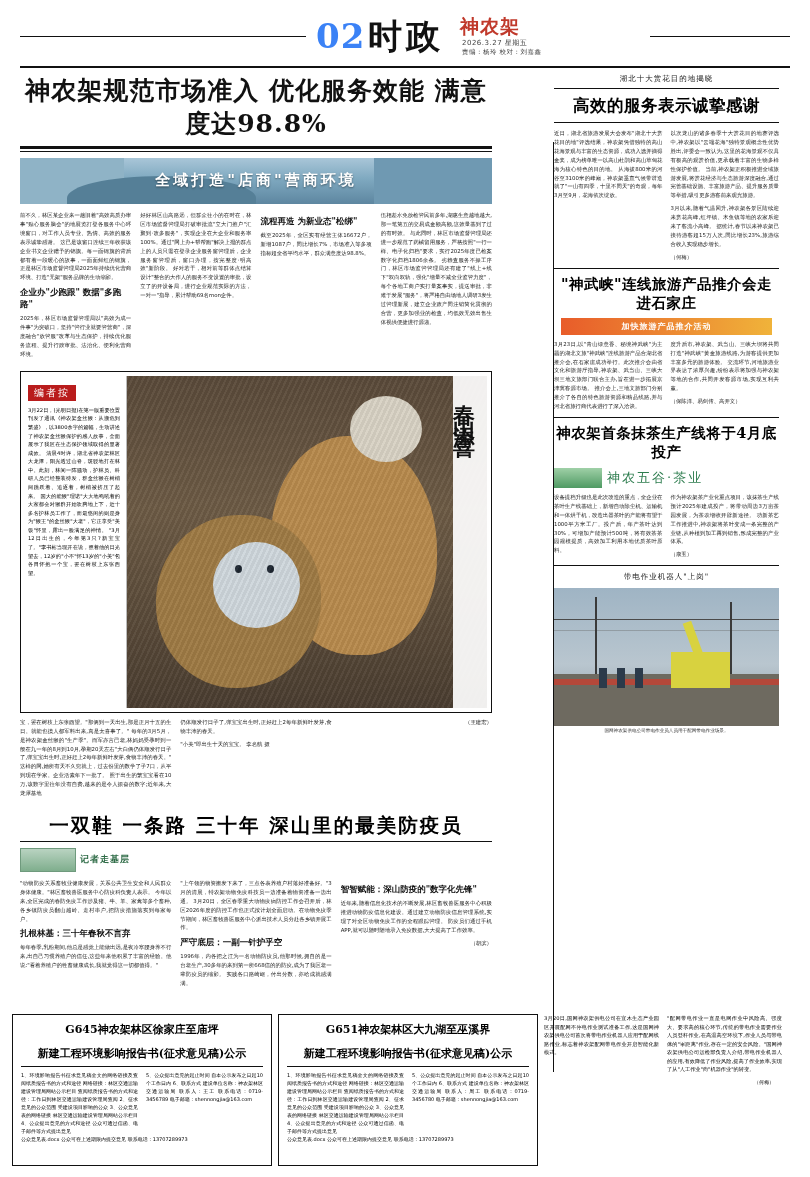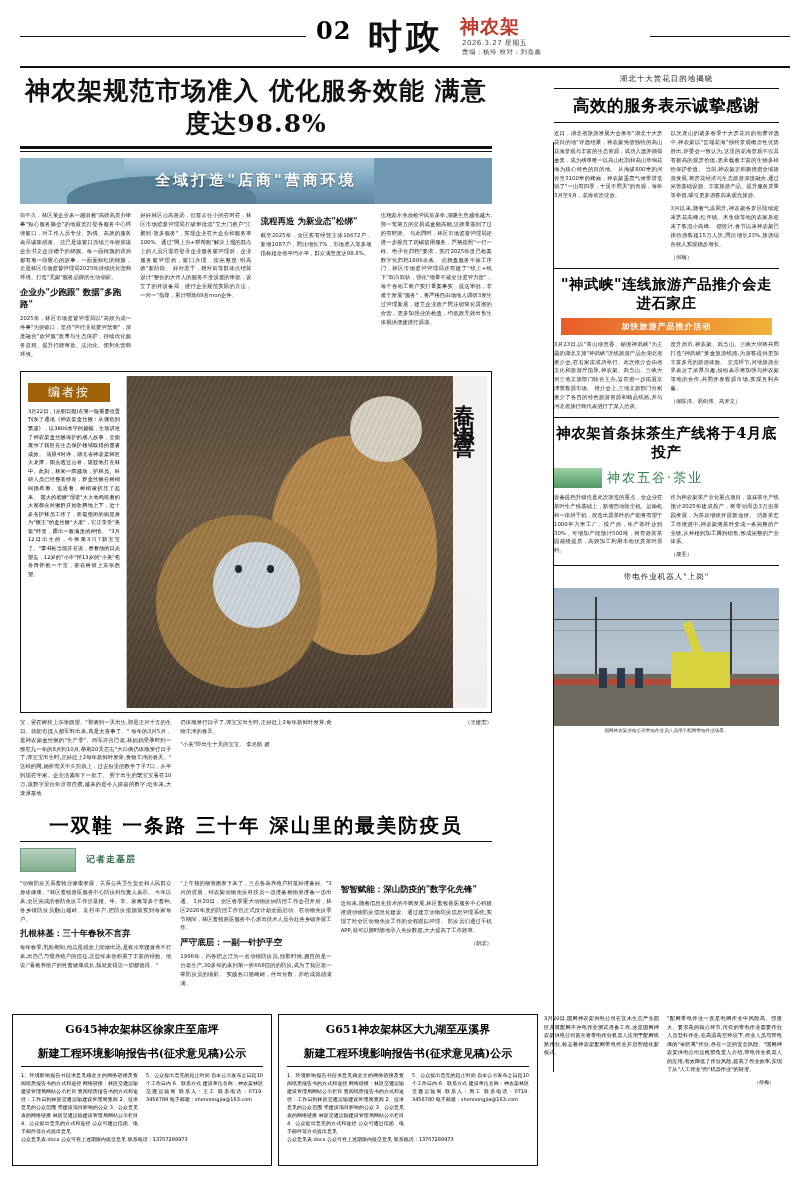--- a/index.html
+++ b/index.html
@@ -5,21 +5,21 @@
   html,body{margin:0;padding:0;background:#d9d9d9;}
   body{font-family:"DejaVu Sans","Liberation Sans",sans-serif;}
   .page{width:810px;height:1177px;background:#fff;position:relative;overflow:hidden;margin:0 auto;}
   .sheet{position:absolute;left:12px;top:8px;width:786px;height:1161px;background:#fff;}
 
   
   .masthead{position:relative;height:58px;border-bottom:2px solid #111;margin:0 8px;}
   .mh-rule-l,.mh-rule-r{position:absolute;top:28px;height:1px;background:#111;}
   .mh-rule-l{left:0;width:286px;}
   .mh-rule-r{right:0;width:140px;}
-  .mh-num{position:absolute;left:296px;top:8px;font-size:24px;font-weight:bold;color:#000000;letter-spacing:1px;font-family:"DejaVu Serif","Liberation Serif",serif;}
+  .mh-num{position:absolute;left:296px;top:8px;font-size:34px;font-weight:bold;color:#3b82f6;letter-spacing:1px;font-family:"DejaVu Serif","Liberation Serif",serif;}
   .mh-title{position:absolute;left:348px;top:6px;font-size:34px;font-weight:bold;color:#111;letter-spacing:4px;font-family:"DejaVu Serif","Liberation Serif",serif;}
   .mh-logo{position:absolute;left:440px;top:6px;font-size:19px;color:#c0392b;font-weight:bold;font-family:"DejaVu Serif","Liberation Serif",serif;letter-spacing:1px;}
   .mh-date{position:absolute;left:442px;top:30px;font-size:7px;color:#444;letter-spacing:.5px;}
   .mh-meta{position:absolute;left:442px;top:40px;font-size:6.5px;color:#444;letter-spacing:.5px;}
 
   
   .body{position:absolute;left:8px;top:66px;width:770px;}
   .colsplit{position:absolute;left:533px;top:68px;width:1px;height:930px;background:#111;}
 
   .left{position:absolute;left:0;top:0;width:472px;}
@@ -38,41 +38,41 @@
 
   .txtcols{display:flex;gap:9px;margin-top:7px;}
   .tcol{flex:1;}
   p.news{font-size:5.4px;line-height:1.65;text-align:justify;margin:0 0 4px;color:#1a1a1a;}
   h3.sub{font-size:8.5px;font-weight:bold;margin:5px 0 3px;color:#111;font-family:"DejaVu Serif","Liberation Serif",serif;}
 
   
   .photoblock{border:1px solid #111;margin-top:8px;position:relative;padding:4px;}
   .ph-inner{display:flex;}
   .ph-note{width:92px;border-right:1px solid #bbb;padding:5px 6px 0 3px;}
-  .ph-note .badge{background:#a16207;color:#fff;font-size:12px;padding:1px 20px;display:inline-block;letter-spacing:2px;}
+  .ph-note .badge{background:#b91c1c;color:#fff;font-size:10px;padding:1px 6px;display:inline-block;letter-spacing:2px;}
   .ph-note p{font-size:5.2px;line-height:1.65;margin:5px 0 4px;text-align:justify;}
   .ph-img{flex:1;position:relative;height:332px;background:linear-gradient(180deg,#5a4a3a 0%,#6d5b45 40%,#4a3d30 100%);overflow:hidden;}
   .monkey{position:absolute;border-radius:50%;}
   .m-body{left:40%;top:18%;width:46%;height:66%;background:#b78a4d;border-radius:46% 52% 44% 50%;}
   .m-body2{left:8%;top:42%;width:46%;height:52%;background:#9e7a44;border-radius:50% 46% 50% 48%;}
   .m-face{left:24%;top:50%;width:24%;height:26%;background:#cfd7dc;border-radius:50%;}
   .m-face2{left:62%;top:6%;width:20%;height:20%;background:#d8d2c4;border-radius:50%;}
   .eye{position:absolute;width:7px;height:8px;background:#1d2630;border-radius:50%;}
   .e1{left:30%;top:57%;}
   .e2{left:39%;top:57%;}
   .fur{position:absolute;left:0;top:0;right:0;bottom:0;background:
      repeating-linear-gradient(115deg,rgba(255,255,255,.045) 0 2px,rgba(0,0,0,.05) 2px 5px);}
   .ph-cap{position:absolute;right:7px;top:12px;font-family:"DejaVu Serif","Liberation Serif",serif;font-size:22px;color:#111;writing-mode:vertical-rl;letter-spacing:10px;font-weight:bold;}
   .ph-cap-wrap{position:absolute;right:0;top:0;width:34px;height:332px;background:rgba(255,255,255,.92);}
 
   .footcols{display:flex;gap:9px;margin-top:5px;}
 
   
   h2.head2{font-family:"DejaVu Serif","Liberation Serif",serif;font-size:19.5px;font-weight:bold;margin:10px 0 0;letter-spacing:2px;text-align:center;}
-  .tagbar{display:flex;align-items:center;gap:10px;margin:6px 0 4px;}
+  .tagbar{display:flex;align-items:center;gap:4px;margin:6px 0 4px;}
   .tagimg{width:54px;height:22px;background:linear-gradient(180deg,#b9d3c1,#7fae8d);border:1px solid #6f9a7d;}
   .tagtxt{font-size:9px;font-weight:bold;color:#2e6b46;letter-spacing:1px;}
 
   
   .r-kicker{font-size:7.5px;text-align:center;color:#222;margin:0 0 4px;letter-spacing:1px;}
   h2.rhead{font-family:"DejaVu Serif","Liberation Serif",serif;font-size:16.5px;font-weight:bold;margin:0 0 5px;text-align:center;letter-spacing:.5px;}
   h2.rhead.sm{font-size:14.5px;}
   .r-two{display:flex;gap:8px;}
   .r-two .tcol{flex:1;}
   .redbar{background:linear-gradient(90deg,#e85c2a,#f0b33a);color:#fff;font-size:8px;font-weight:bold;text-align:center;padding:3px 0;letter-spacing:1px;margin:5px 7px;}

